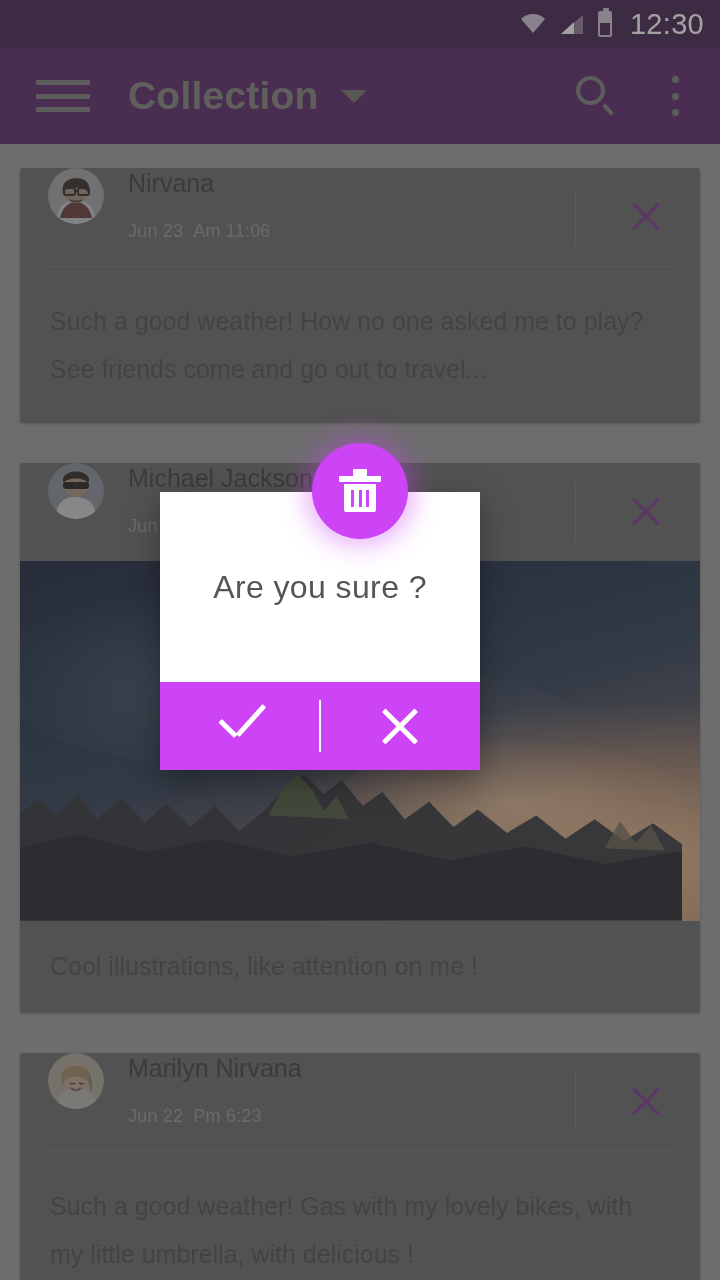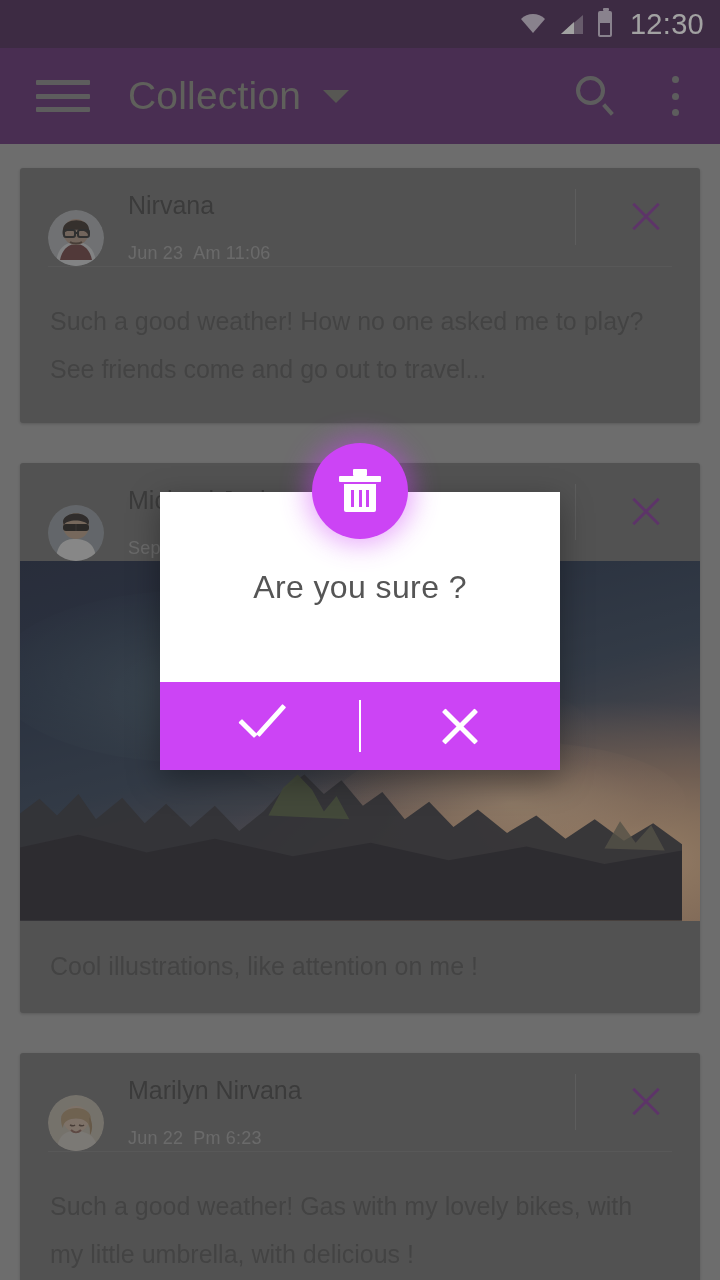--- a/index.html
+++ b/index.html
@@ -38,21 +38,21 @@
   .toolbar {
     position:absolute; top:48px; left:0;
     width:720px; height:96px;
     background:#552266;
     display:flex; align-items:center;
     z-index:5;
   }
   .tb-menu { width:54px; height:32px; margin-left:36px; display:flex; flex-direction:column; justify-content:space-between; cursor:pointer;}
   .tb-menu span { display:block; height:5px; background:#7c7c7c; border-radius:1px; }
   .tb-title {
-    margin-left:38px; color:#7f8077; font-size:39px; font-weight:400;
+    margin-left:38px; color:#7f8077; font-size:39px; font-weight:700;
     letter-spacing:0.2px; white-space:nowrap;
   }
   .tb-caret {
     margin-left:22px;
     width:0; height:0;
     border-left:13px solid transparent;
     border-right:13px solid transparent;
     border-top:13px solid #6f7069;
   }
   .tb-spacer { flex:1; }
@@ -70,21 +70,21 @@
     padding-top:24px;
   }
   .card {
     margin:0 20px 40px 20px;
     background:#676767;
     border-radius:3px;
     box-shadow:0 1px 3px rgba(0,0,0,0.25);
     overflow:hidden;
   }
   .card-head {
-    display:flex; align-items:flex-end;
+    display:flex; align-items:flex-start;
     height:98px; padding:0 0 0 28px;
     position:relative;
   }
   .avatar {
     width:56px; height:56px; border-radius:50%;
     flex:0 0 56px;
     background:#8d8d8d;
     overflow:hidden; position:relative;
     filter:grayscale(35%) brightness(0.85);
   }
@@ -155,21 +155,21 @@
 
   
   .scrim {
     position:absolute; inset:0;
     background:rgba(60,60,60,0.48);
     z-index:20;
   }
   .dialog {
     position:absolute;
     left:160px; top:492px;
-    width:400px;
+    width:320px;
     z-index:30;
     box-shadow:0 10px 30px rgba(0,0,0,0.35);
   }
   .dlg-body {
     background:#ffffff;
     height:190px;
     display:flex; align-items:center; justify-content:center;
   }
   .dlg-title { color:#555555; font-size:32px; letter-spacing:0.4px; }
   .dlg-actions {
@@ -296,21 +296,21 @@
               <circle cx="28" cy="28" r="28" fill="#9aa7b3"></circle>
               <path d="M26 34c-12 0-18 8-18 22h40c0-14-6-22-22-22z" fill="#f0f0ee"></path>
               <circle cx="28" cy="21" r="13" fill="#d8a87e"></circle>
               <path d="M15 16c2-10 24-10 26 0 0 3-1 4-1 4-3-6-22-6-24 0 0 0-1-1-1-4z" fill="#2e2420"></path>
               <rect x="15" y="19" width="26" height="7" rx="3" fill="#231a16"></rect>
               <path d="M28 19v7" stroke="#3a2e28" stroke-width="1.5"></path>
             </svg>
         </div>
         <div class="who">
           <span class="name">Michael Jackson</span>
-          <span class="meta"><span>Sep</span><span class="sep"></span><span></span></span>
+          <span class="meta"><span>Jun</span><span class="sep"></span><span></span></span>
         </div>
         <div class="head-right">
           <div class="vdiv"></div>
           <div class="xbtn">
               <i></i>
               <b></b>
             </div>
         </div>
       </div>
       <div class="photo">

